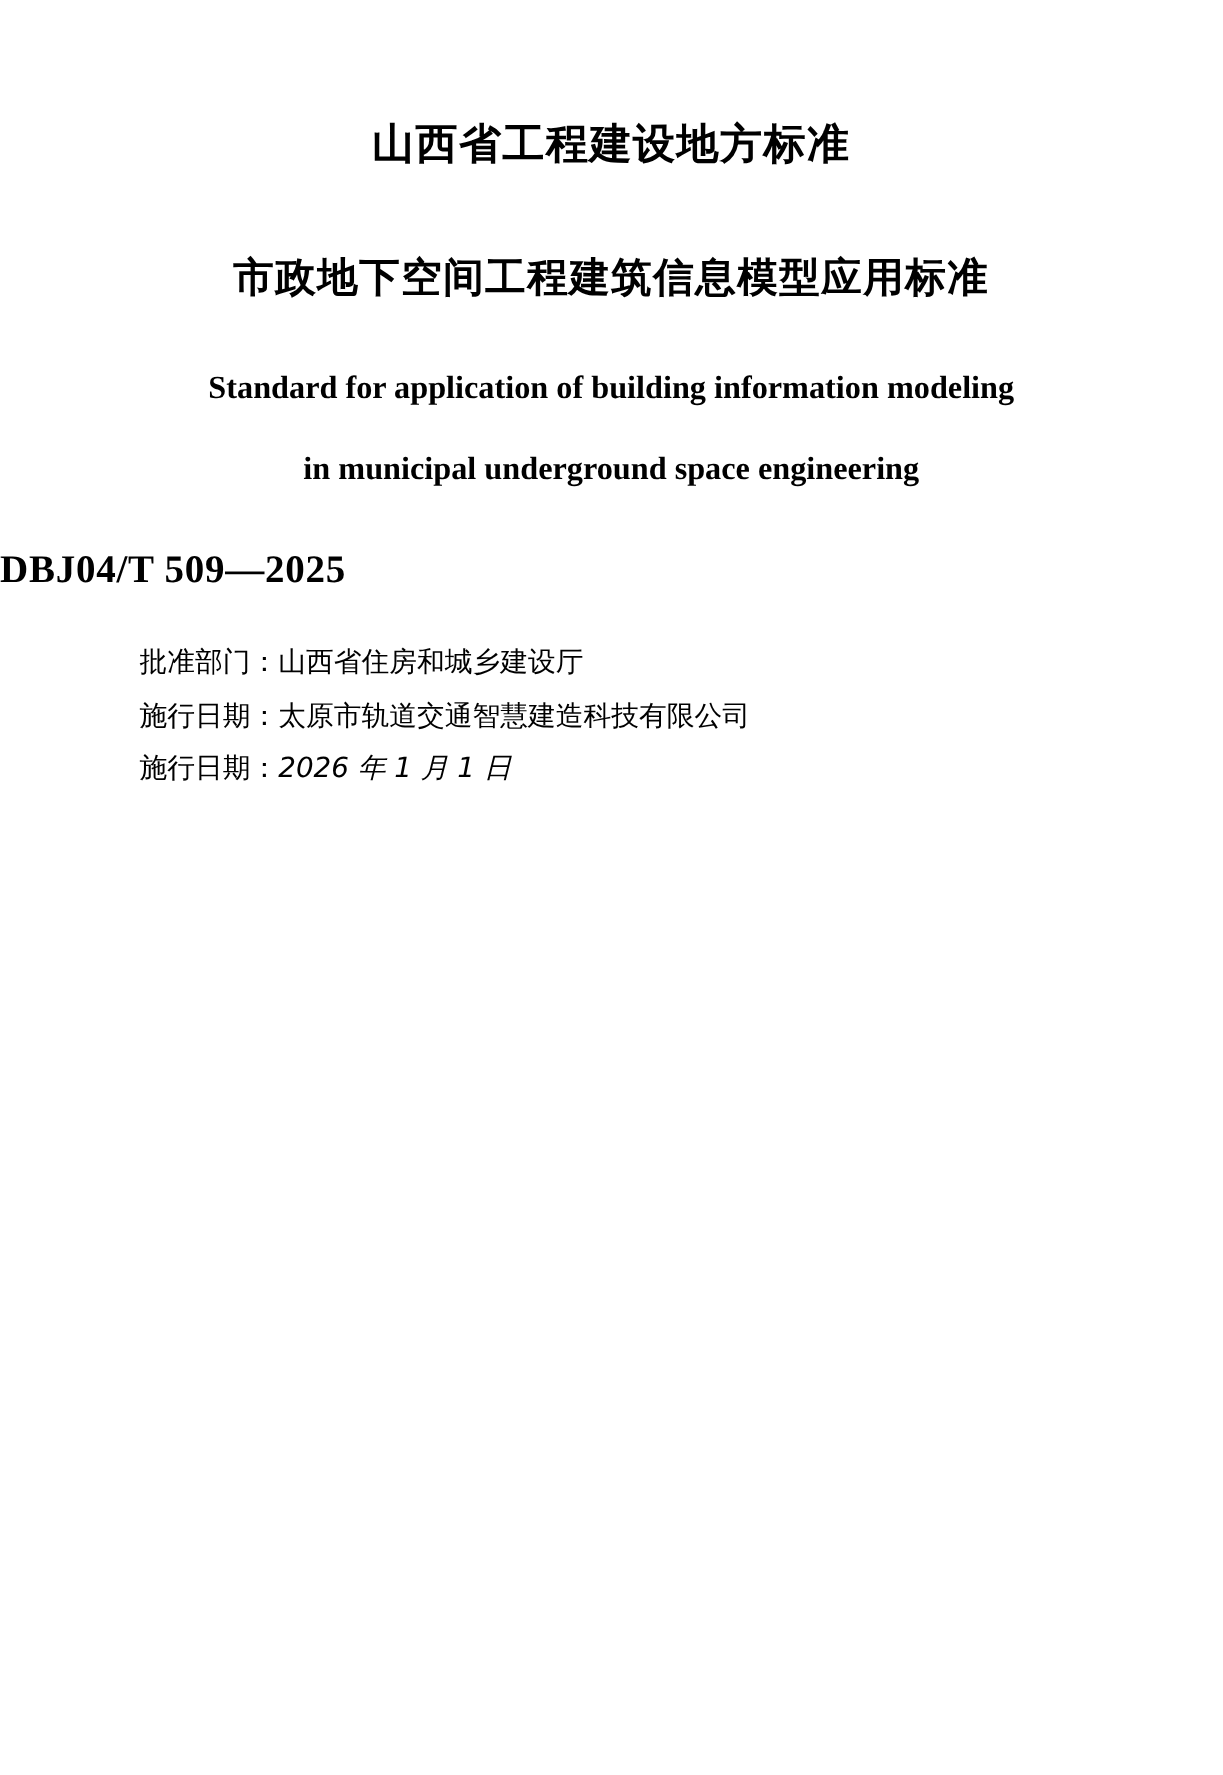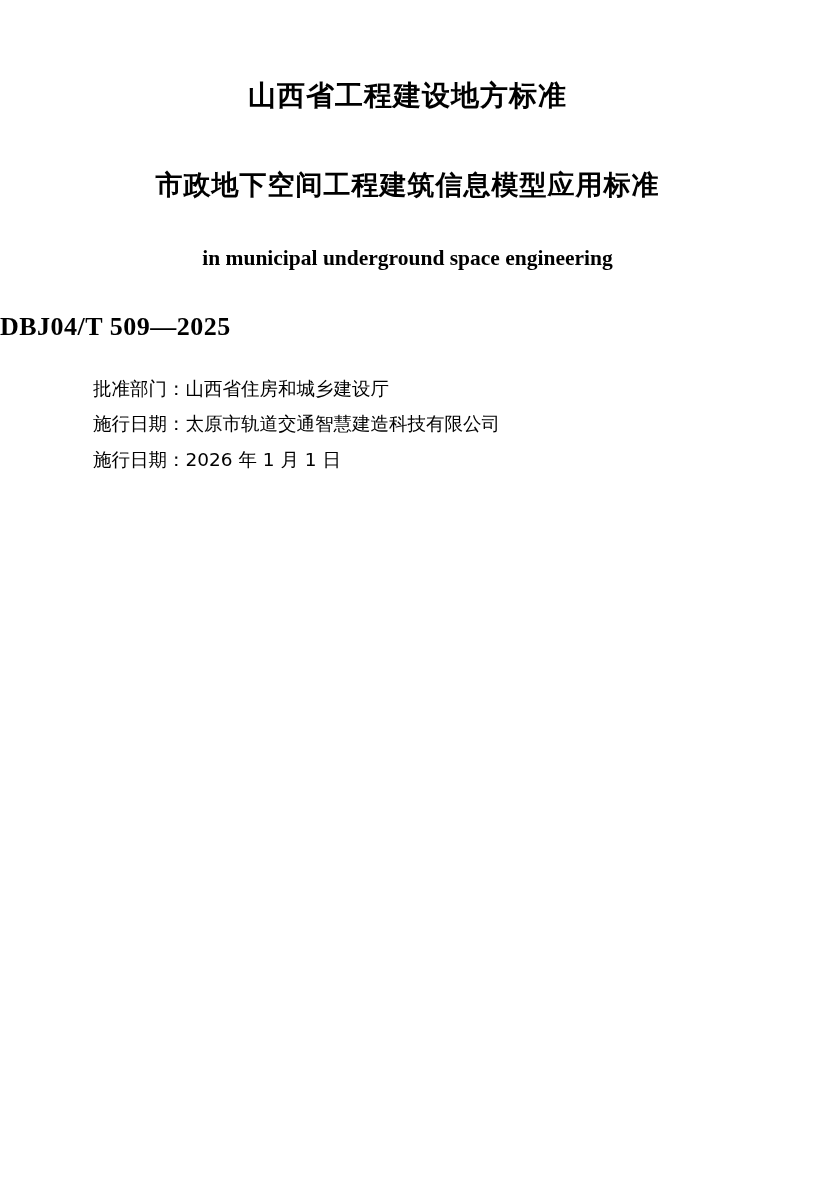--- a/index.html
+++ b/index.html
@@ -72,32 +72,34 @@
     white-space: nowrap;
   }
   .meta-label {
     font-family: "DejaVu Sans", sans-serif;
   }
   .meta-value {
     font-family: "DejaVu Sans", sans-serif;
   }
   .meta-row.date .meta-value {
     font-family: "DejaVu Sans", sans-serif;
+    font-style: italic;
   }
 </style>
 </head>
 <body>
 
 <div class="page">
 
   <div class="standard-series">山西省工程建设地方标准</div>
 
   <div class="main-title">市政地下空间工程建筑信息模型应用标准</div>
 
   <div class="english-title">
+    <span class="line1">Standard for application of building information modeling</span>
     <span class="line2">in municipal underground space engineering</span>
   </div>
 
   <div class="code-number">DBJ04/T 509—2025</div>
 
   <div class="meta-block">
     <div class="meta-row approval">
       <span class="meta-label">批准部门：</span><span class="meta-value">山西省住房和城乡建设厅</span>
     </div>
     <div class="meta-row editor">

